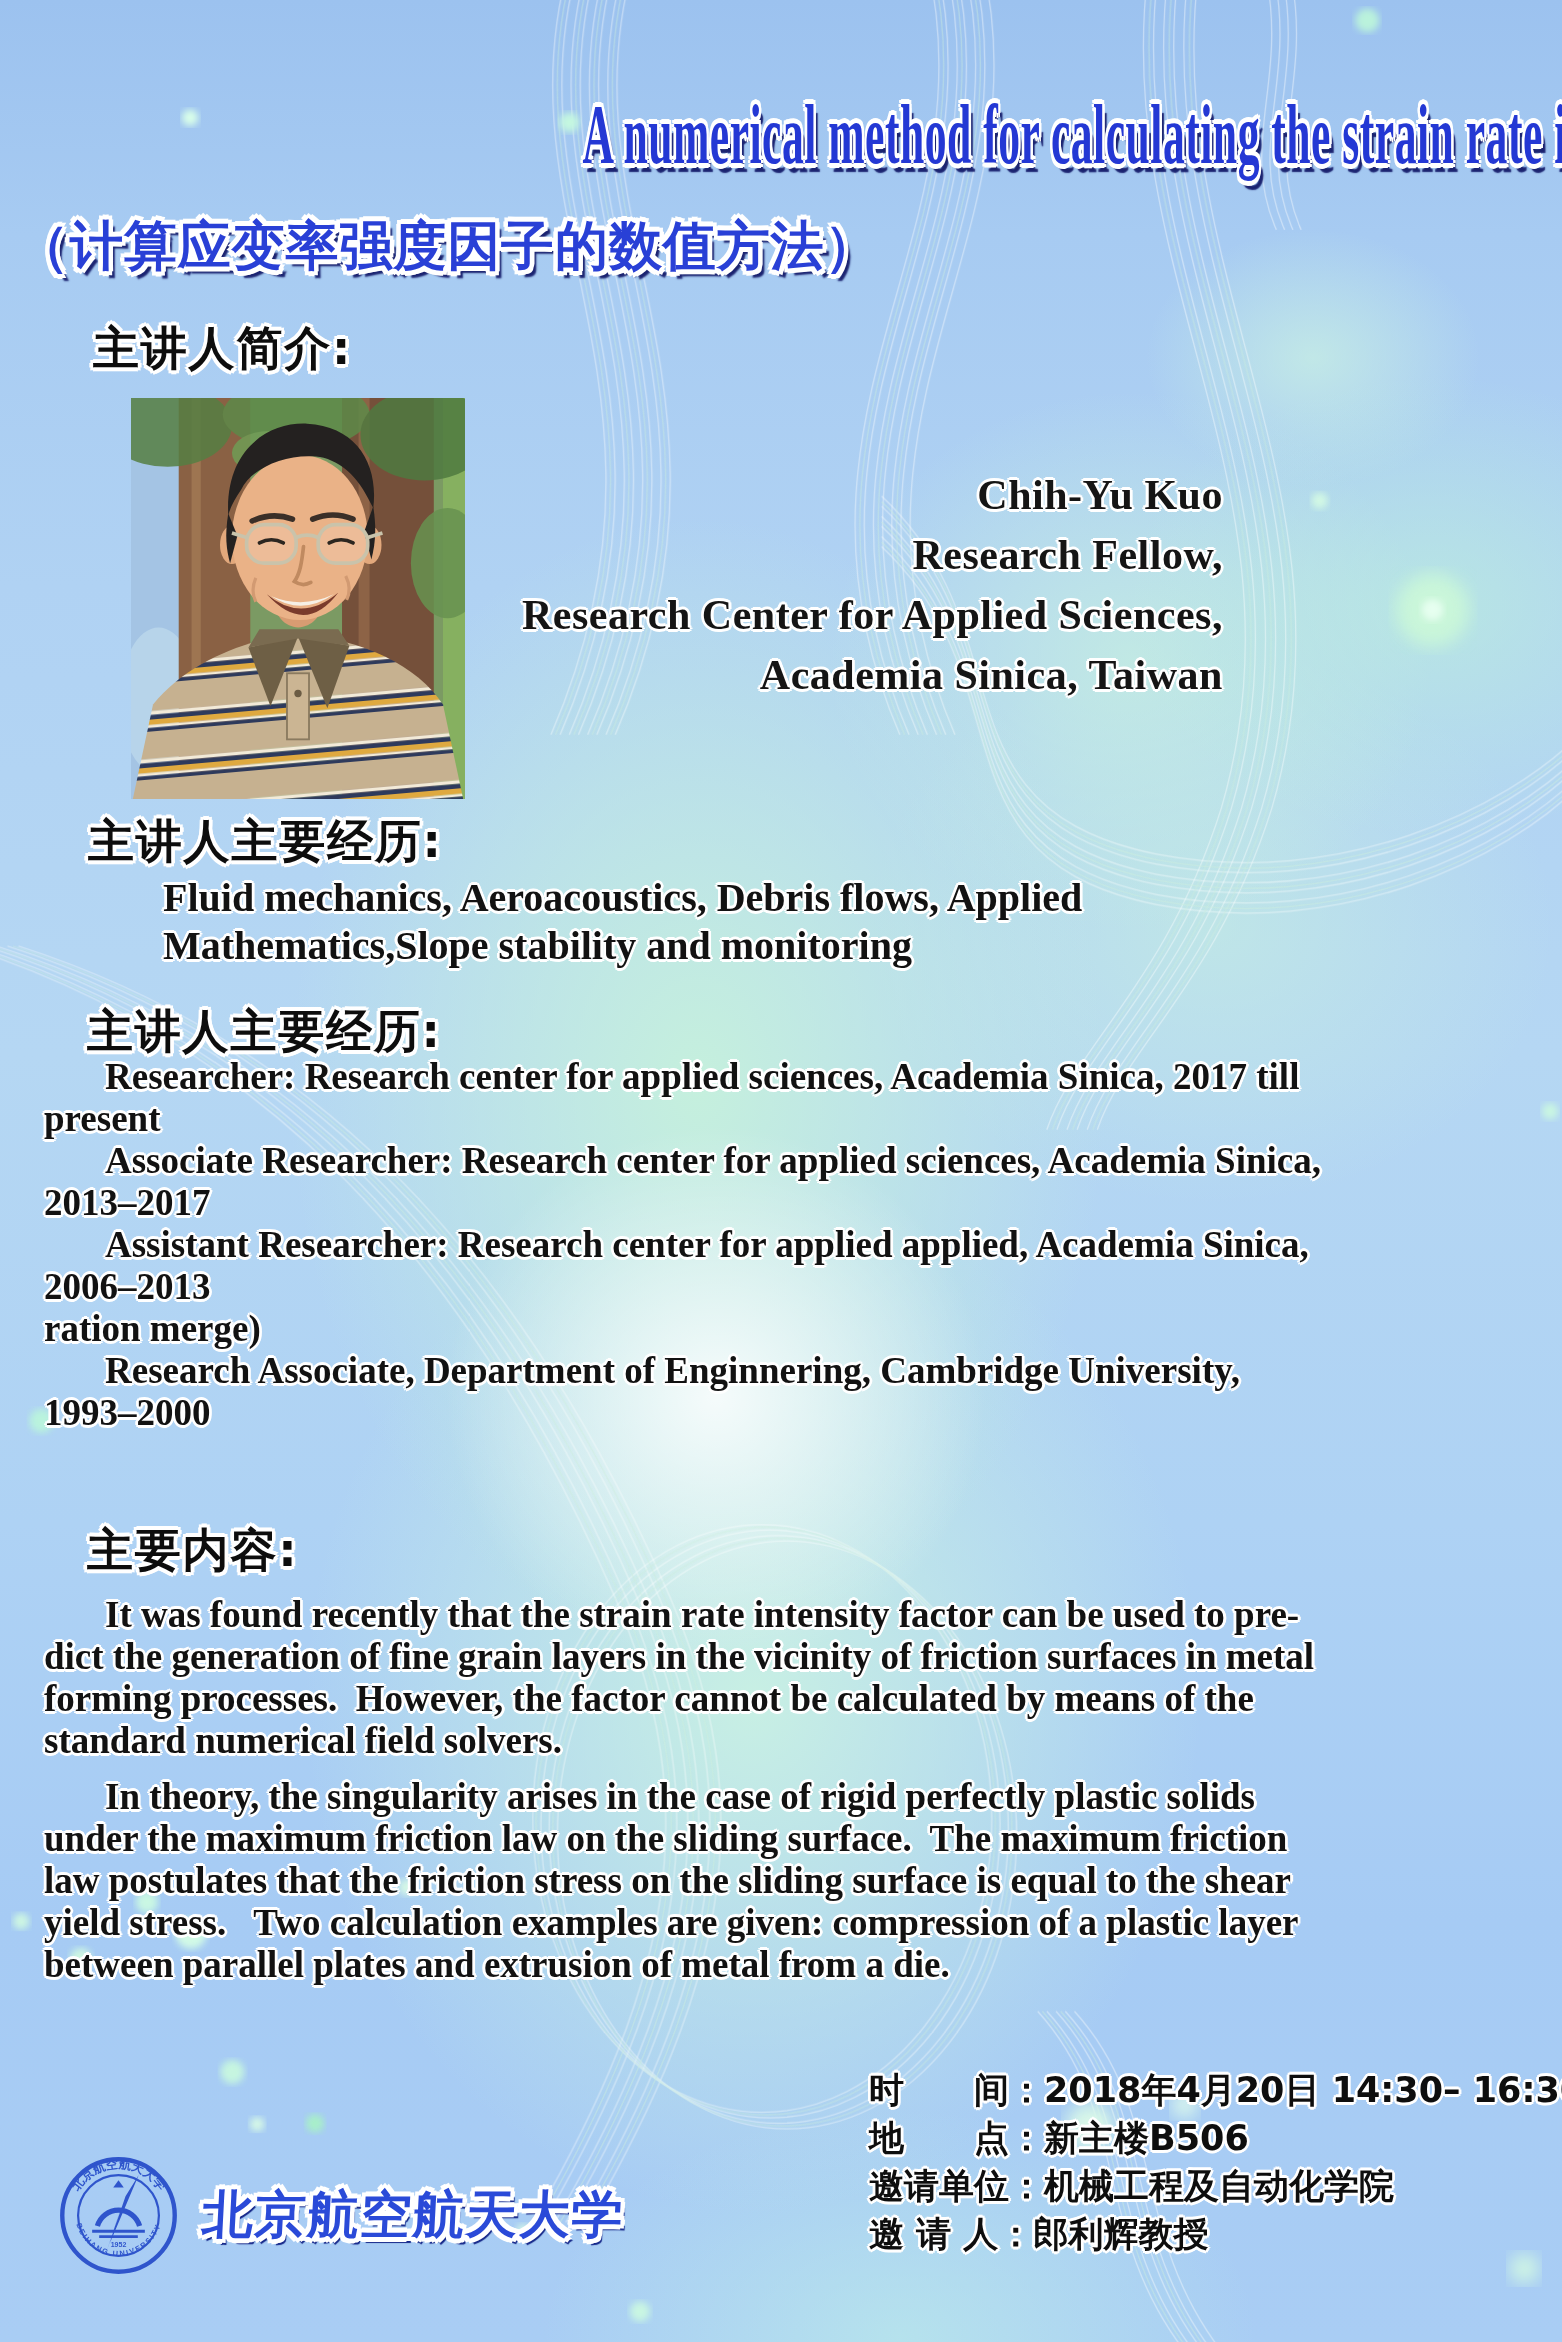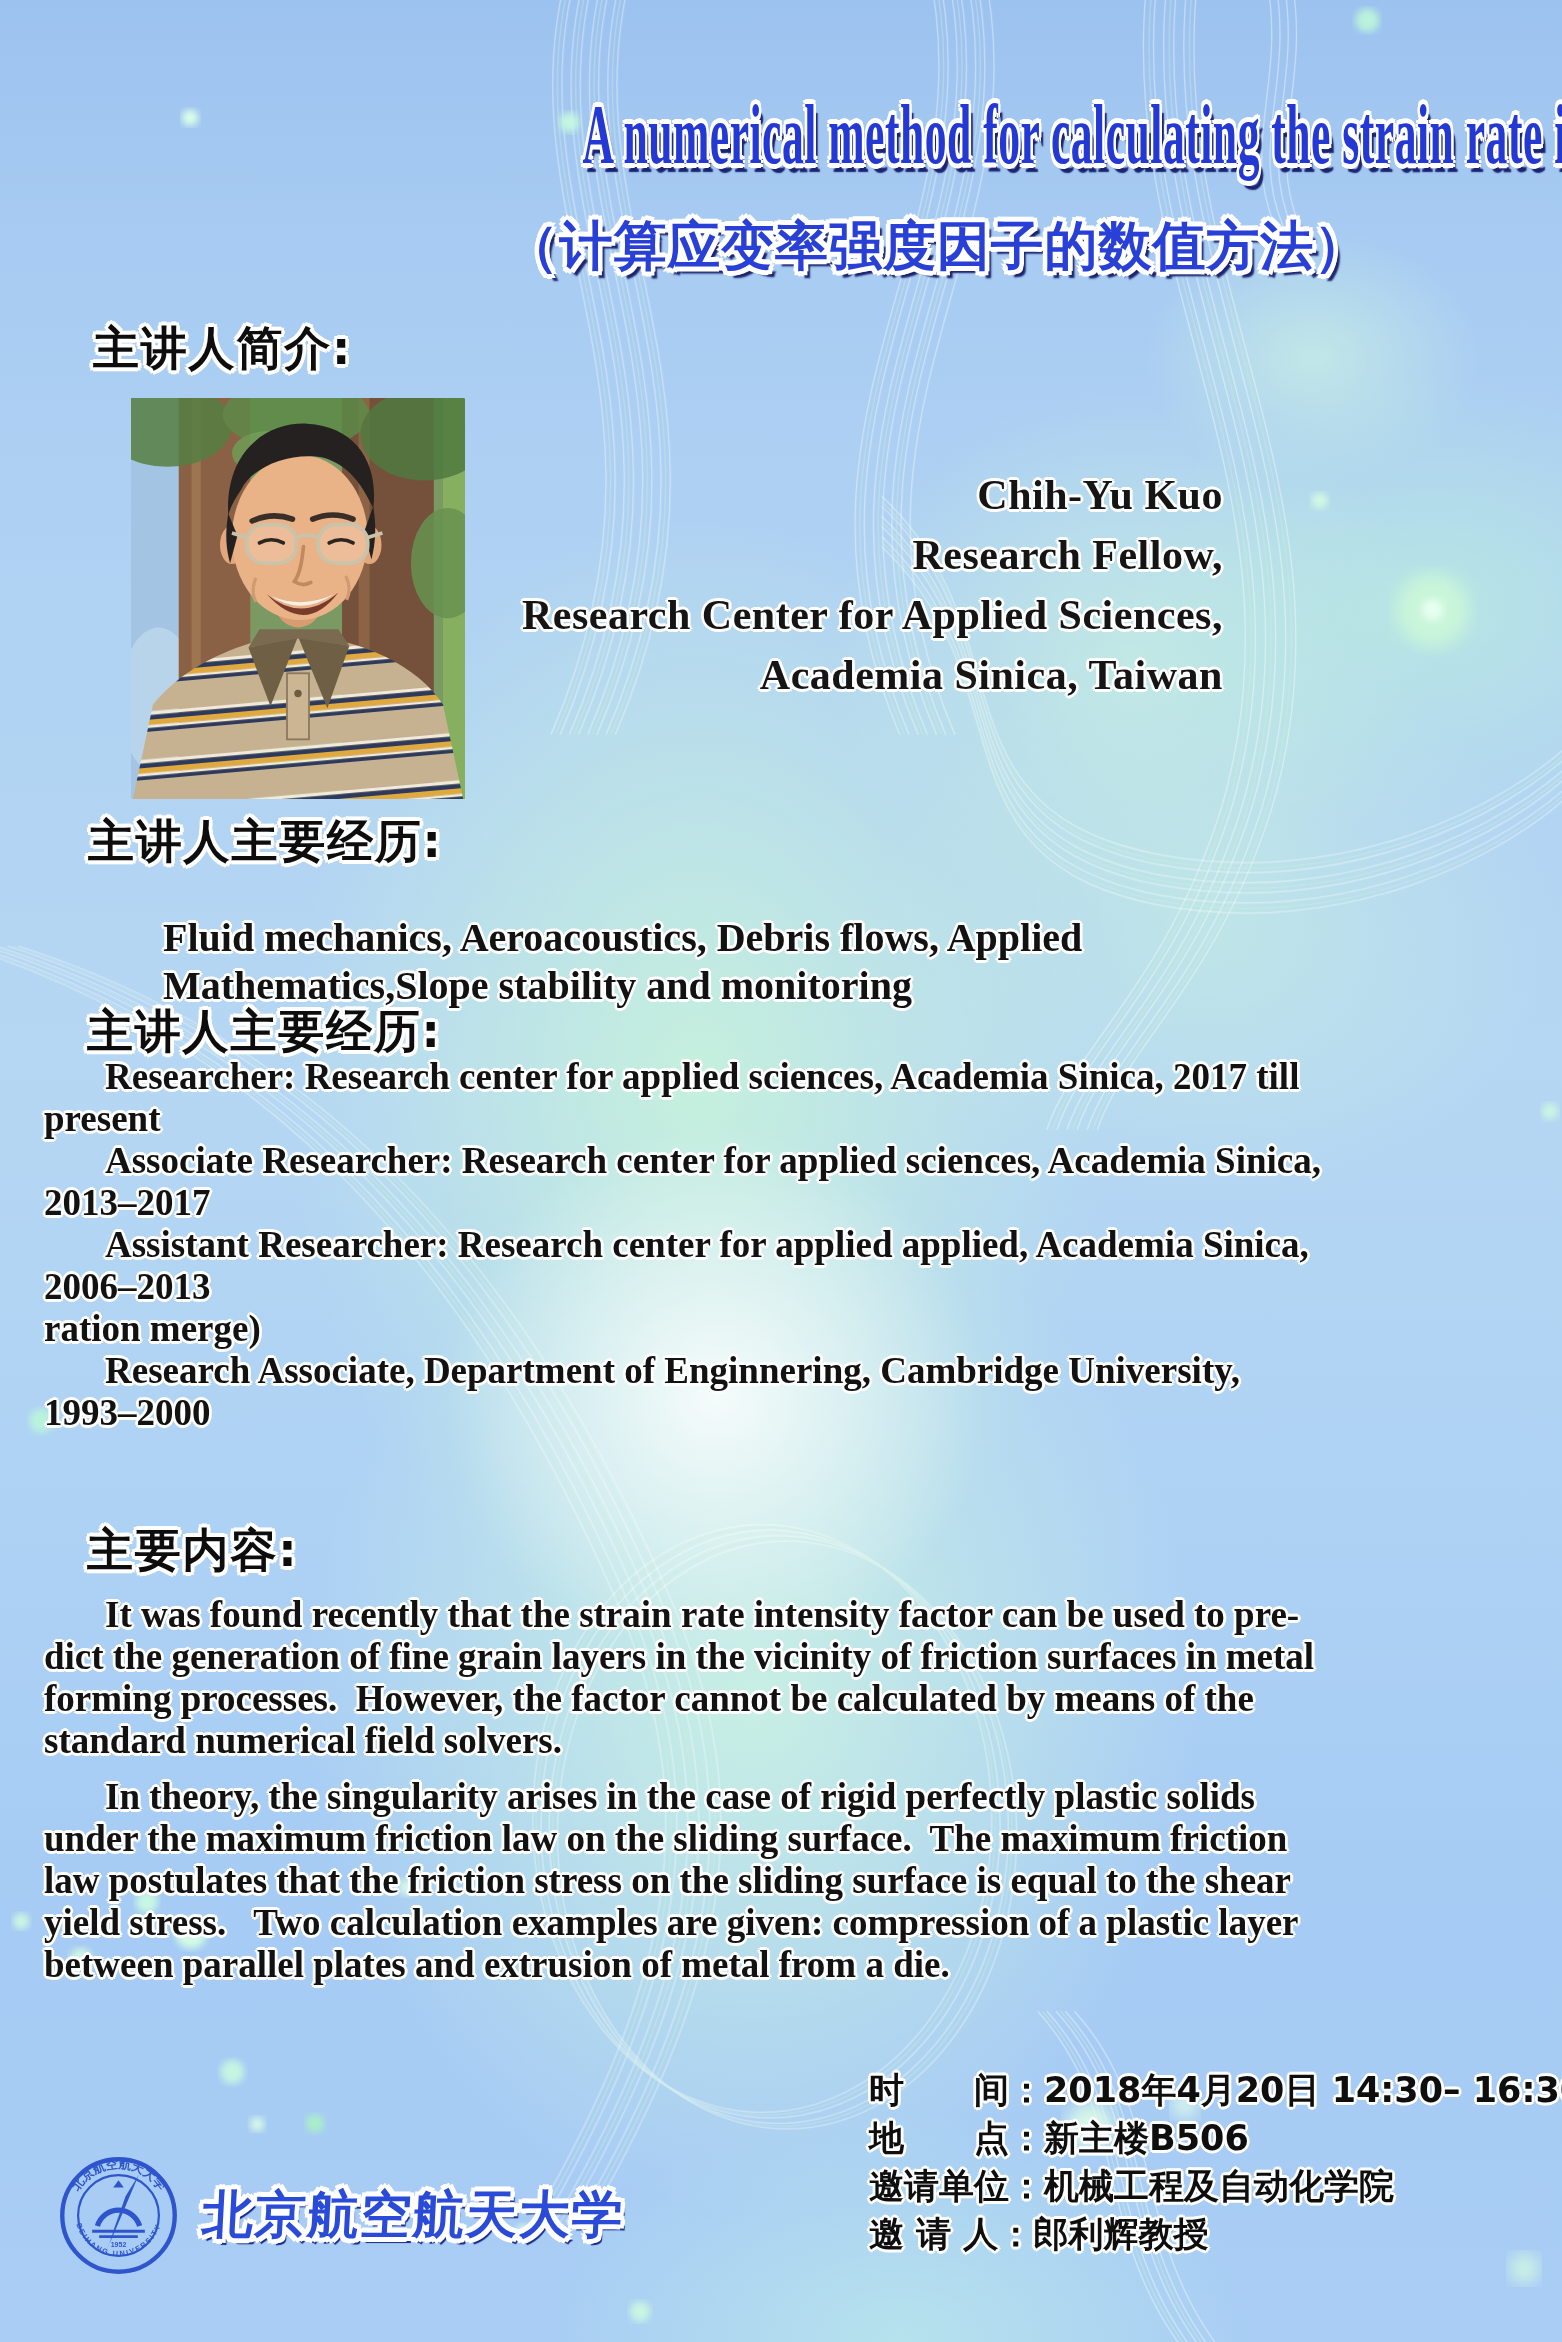--- a/index.html
+++ b/index.html
@@ -25,30 +25,31 @@
   .ow2{text-shadow:-1.8px -1.8px 0 #fff,1.8px -1.8px 0 #fff,-1.8px 1.8px 0 #fff,1.8px 1.8px 0 #fff,-2.8px 0 0 #fff,2.8px 0 0 #fff,0 -2.8px 0 #fff,0 2.8px 0 #fff;}
   .ow3{text-shadow:-2.8px -2.8px 0 #fff,2.8px -2.8px 0 #fff,-2.8px 2.8px 0 #fff,2.8px 2.8px 0 #fff,-3.7px 0 0 #fff,3.7px 0 0 #fff,0 -3.7px 0 #fff,0 3.7px 0 #fff;}
 
   .title-wrap{top:86px;left:0;width:1562px;text-align:center;}
   .title-inner{
     display:inline-block;white-space:nowrap;transform:scaleX(.52);transform-origin:50% 50%;
     font-weight:bold;font-size:84px;color:#2438d4;letter-spacing:0.9px;
     text-shadow:-3.7px -3.7px 0 #fff,3.7px -3.7px 0 #fff,-3.7px 3.7px 0 #fff,3.7px 3.7px 0 #fff,-4.6px 0 0 #fff,4.6px 0 0 #fff,0 -4.6px 0 #fff,0 4.6px 0 #fff,8.3px 9.2px 1.8px #1b2370;
   }
   .subtitle{
-    top:211px;left:0;width:1368px;text-align:right;white-space:pre;
+    top:211px;left:0;width:1368px;text-align:left;white-space:pre;
     font-family:"DejaVu Sans","Liberation Sans",sans-serif;font-weight:900;font-size:53px;color:#2940d6;letter-spacing:0.9px;
     text-shadow:-3.7px -3.7px 0 #fff,3.7px -3.7px 0 #fff,-3.7px 3.7px 0 #fff,3.7px 3.7px 0 #fff,-4.6px 0 0 #fff,4.6px 0 0 #fff,0 -4.6px 0 #fff,0 4.6px 0 #fff,6.4px 7.3px 1.8px #1b2370;
+    padding-left:16px;
   }
   .heading{
     font-family:"DejaVu Sans","Liberation Sans",sans-serif;font-weight:900;font-size:46px;color:#0d0d0d;
     letter-spacing:1.8px;white-space:pre;margin-left:36px;
   }
   .speaker{top:465px;left:522px;font-weight:bold;font-size:42px;line-height:60px;color:#151515;letter-spacing:0.5px;text-align:right;}
-  .fields{top:874px;left:163px;font-weight:bold;font-size:40px;line-height:48px;color:#121212;margin-top:40px;}
+  .fields{top:874px;left:163px;font-weight:bold;font-size:40px;line-height:48px;color:#121212;}
   .career{top:1056px;left:44px;font-weight:bold;font-size:37px;line-height:42px;color:#121212;}
   .para{left:44px;font-weight:bold;font-size:37px;line-height:42px;color:#121212;}
   .line{white-space:pre;}
   .ind{padding-left:61px;}
   .event{top:2066px;left:831px;font-family:"DejaVu Sans","Liberation Sans",sans-serif;font-weight:900;font-size:35px;line-height:48px;color:#0e0e0e;margin-left:38px;}
   .event .row{white-space:pre;}
   .wordmark{
     top:2181px;left:202px;font-family:"DejaVu Sans","Liberation Sans",sans-serif;font-weight:900;
     font-size:51px;letter-spacing:1.8px;color:#2a4ad8;transform:skewX(-3deg);white-space:pre;
     text-shadow:-3.7px -3.7px 0 #fff,3.7px -3.7px 0 #fff,-3.7px 3.7px 0 #fff,3.7px 3.7px 0 #fff,-4.6px 0 0 #fff,4.6px 0 0 #fff,0 -4.6px 0 #fff,0 4.6px 0 #fff,4.6px 5.5px 0.9px #16288a;

